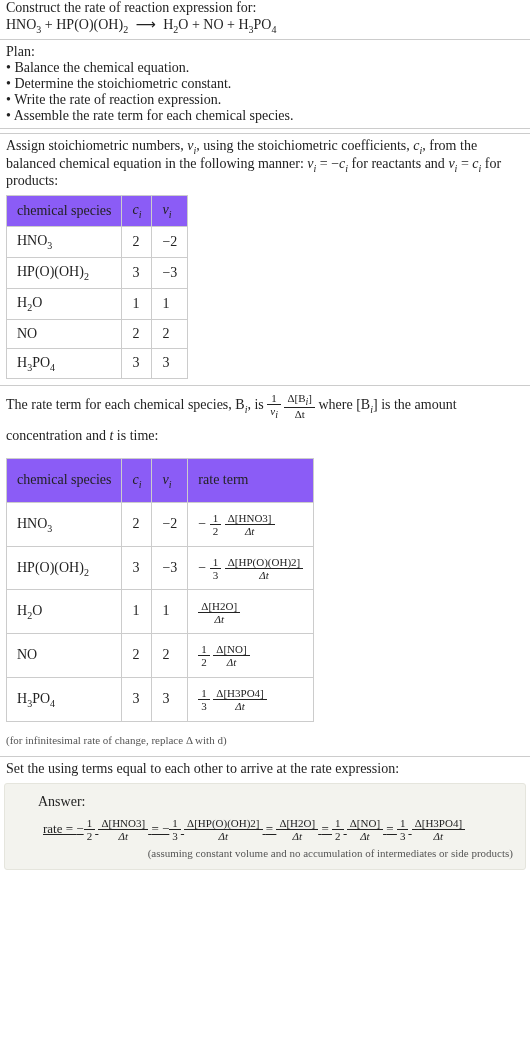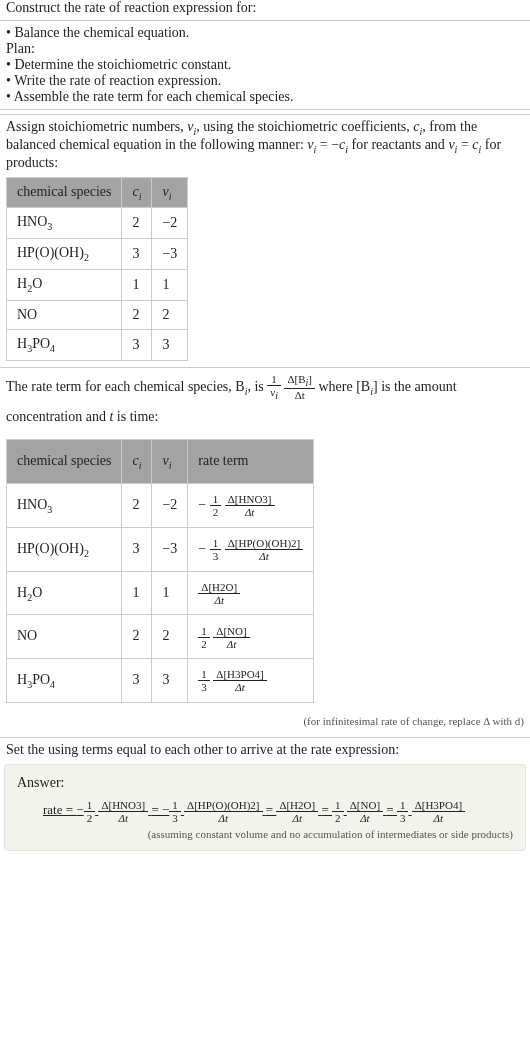--- a/index.html
+++ b/index.html
@@ -24,21 +24,21 @@
     margin: 6px 0;
   }
   table.data th, table.data td {
     border: 1px solid #ccc;
     padding: 6px 10px;
     text-align: left;
     vertical-align: middle;
     font-weight: normal;
   }
   table.data th {
-    background: #a3a3a3;
+    background: #8b5cf6;
   }
   .frac {
     display: inline-block;
     vertical-align: middle;
     text-align: center;
     font-size: 11px;
     line-height: 1.1;
   }
   .frac .num {
     display: block;
@@ -48,31 +48,31 @@
   .frac .den {
     display: block;
     padding: 0 3px;
   }
   .rate-intro {
     line-height: 2.2;
   }
   .note {
     font-size: 11px;
     color: #555;
-    text-align: right;
   }
   .answer-box {
     background: #f3f3ee;
     border: 1px solid #e5e5dd;
     border-radius: 3px;
     padding: 10px 12px;
     margin: 6px 4px 10px 4px;
   }
   .answer-box .ans-label {
     margin-bottom: 6px;
+    margin-left: 21px;
   }
   .answer-eq {
     padding-left: 26px;
     line-height: 2.0;
     font-size: 13px;
     white-space: nowrap;
     text-decoration: underline;
   }
   .answer-note {
     text-align: right;
@@ -84,27 +84,32 @@
   .arrow {
     padding: 0 4px;
   }
   .ital { font-style: italic; }
 </style>
 </head>
 <body>
 
 <div class="section">
   <div>Construct the rate of reaction expression for:</div>
-</div>
-
-<div class="rule"></div>
-
-<div class="section">
+  <div>
+    <span>HNO</span><span class="sub">3</span><span> + HP(O)(OH)</span><span class="sub">2</span>
+    <span class="arrow">⟶</span>
+    <span>H</span><span class="sub">2</span><span>O + NO + H</span><span class="sub">3</span><span>PO</span><span class="sub">4</span>
+  </div>
+</div>
+
+<div class="rule"></div>
+
+<div class="section">
+  <div>Plan:</div>
   <div>• Balance the chemical equation.</div>
-  <div>Plan:</div>
   <div>• Determine the stoichiometric constant.</div>
   <div>• Write the rate of reaction expression.</div>
   <div>• Assemble the rate term for each chemical species.</div>
 </div>
 
 <div class="rule"></div>
 
 <div class="section">
 </div>
 

